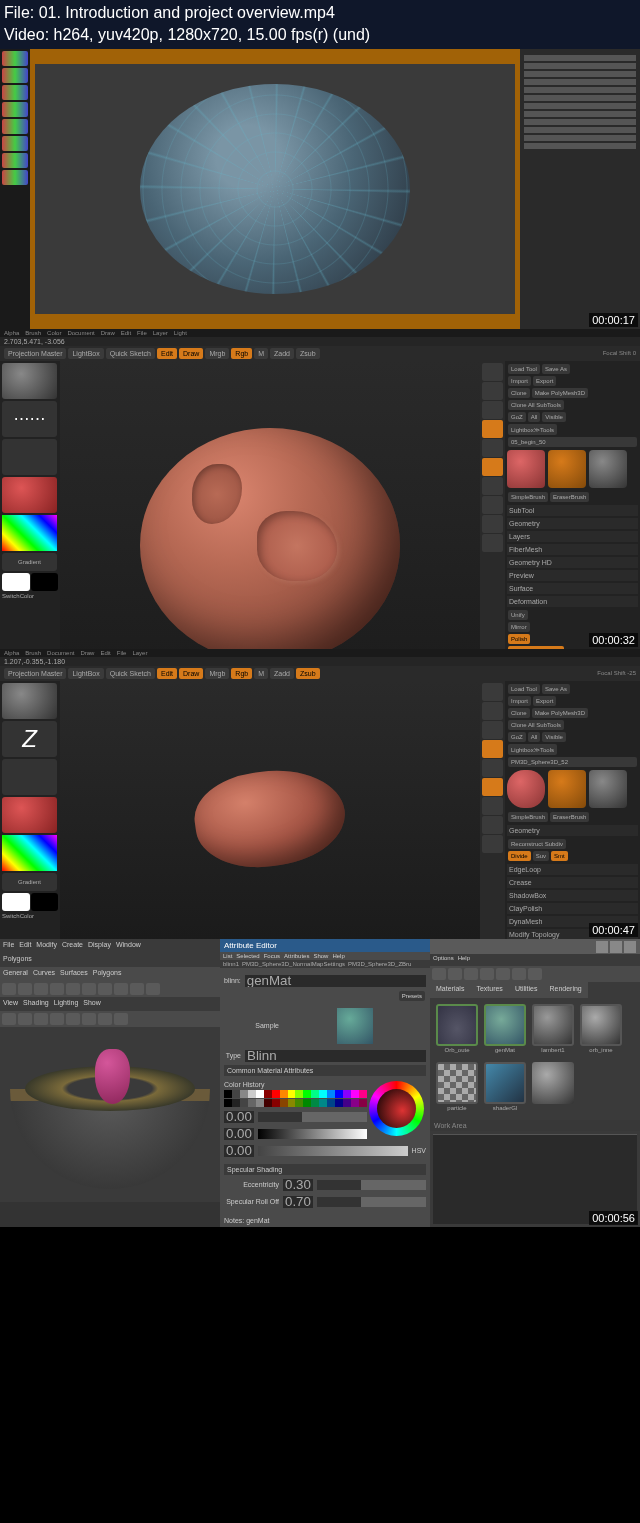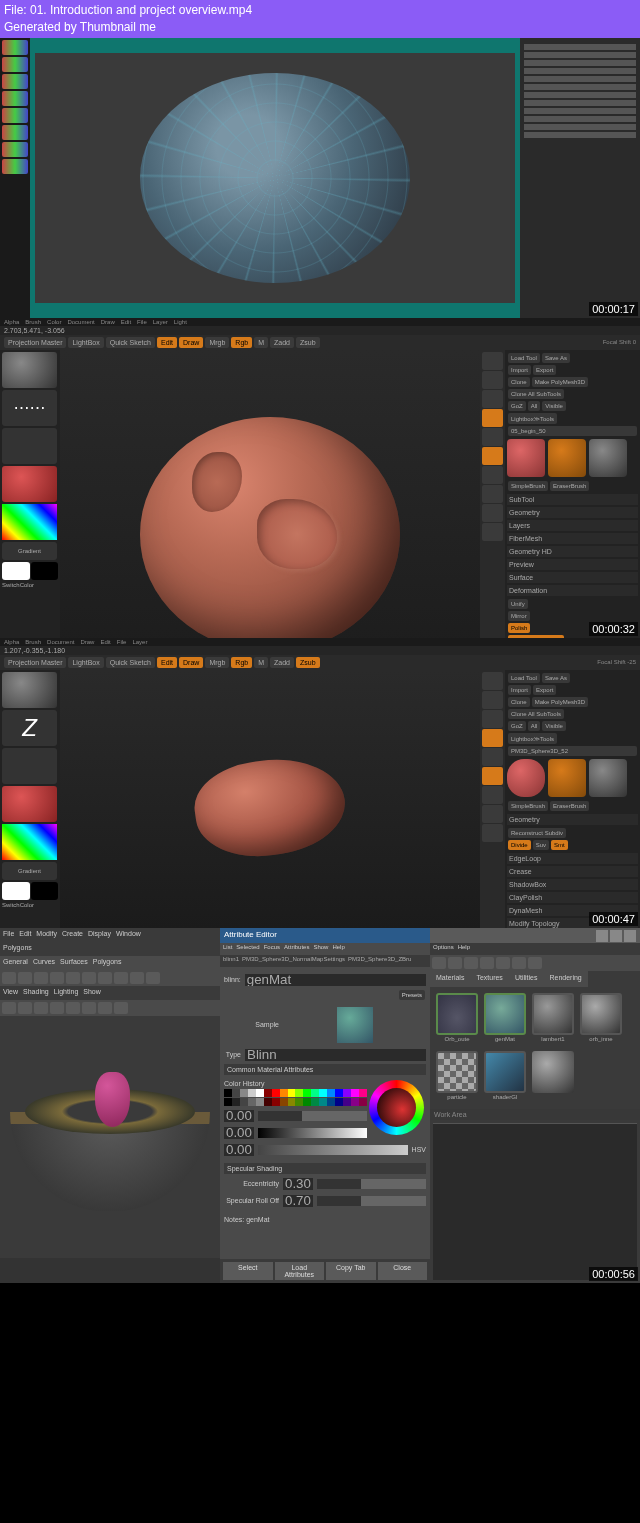--- a/index.html
+++ b/index.html
@@ -1,18 +1,18 @@
 <!DOCTYPE html>
 <html><head>
 <meta charset="utf-8">
 <style>
 *{margin:0;padding:0;box-sizing:border-box;font-family:Arial,sans-serif}
 body{background:#000;width:640px;color:#fff;font-size:9px}
-.header{background:#8b5cf6;padding:2px 4px;font-size:12px;line-height:1.4}
-.thumb{position:relative;background:#0f766e}
+.header{background:#0f172a;padding:2px 4px;font-size:16px;line-height:1.4}
+.thumb{position:relative;background:#a16207}
 .ts{position:absolute;bottom:2px;right:2px;background:rgba(0,0,0,0.7);color:#fff;padding:1px 3px;font-size:11px}
 .t1{height:280px;display:flex}
 .t1 .left{width:30px;background:#1a1a1a;display:flex;flex-direction:column;gap:2px;padding:2px}
 .t1 .left div{height:15px;background:linear-gradient(90deg,#c44,#4c4,#44c);border-radius:2px}
 .t1 .main{flex:1;background:#3a3a3a;display:flex;align-items:center;justify-content:center;margin:15px 5px}
 .t1 .right{width:120px;background:#2a2a2a;padding:4px}
 .t1 .right div{height:6px;background:#555;margin:2px 0}
 .sphere1{width:270px;height:210px;border-radius:50%;background:radial-gradient(circle at 40% 35%,#7a95a5 15%,#4a6575 50%,#2a3540 90%);position:relative}
 .sphere1::before{content:"";position:absolute;inset:0;border-radius:50%;background:repeating-conic-gradient(from 0deg,transparent 0deg,rgba(100,180,200,0.3) 1deg,transparent 2deg,transparent 15deg)}
 .sphere1::after{content:"";position:absolute;inset:0;border-radius:50%;background:repeating-radial-gradient(circle,transparent 0,transparent 17px,rgba(100,180,200,0.2) 18px,transparent 19px)}
@@ -42,21 +42,21 @@
 .rsec{background:#2a2a2a;padding:2px;margin:2px 0}
 .rtool{display:flex;gap:3px;margin:3px 0}
 .rtool div{width:38px;height:38px;border-radius:4px}
 
 .sculpt{width:260px;height:235px;border-radius:50%;background:radial-gradient(circle at 35% 28%,#d4806a 5%,#b86a55 30%,#8a4a3a 70%,#5a2a20 95%);position:relative;box-shadow:inset -20px -20px 40px rgba(0,0,0,0.4)}
 .sculpt::before{content:"";position:absolute;top:35%;left:45%;width:80px;height:70px;background:radial-gradient(circle,#c47560,#a55545);border-radius:40% 60% 50% 50%;box-shadow:inset 3px 3px 8px rgba(0,0,0,0.3),2px 2px 5px rgba(200,140,120,0.3)}
 .sculpt::after{content:"";position:absolute;top:15%;left:20%;width:50px;height:60px;background:radial-gradient(circle,#b86a55,#965040);border-radius:50% 40% 60% 40%;box-shadow:inset 2px 2px 6px rgba(0,0,0,0.3)}
 
 .blob{width:150px;height:95px;border-radius:45% 55% 50% 50%;background:radial-gradient(ellipse at 35% 30%,#d4806a,#a55545 50%,#703528);transform:rotate(-8deg);box-shadow:inset -10px -10px 25px rgba(0,0,0,0.4)}
 
-.t4{height:355px;background:#be185d;display:flex}
+.t4{height:288px;background:#be185d;display:flex}
 .maya{width:220px;background:#444;display:flex;flex-direction:column}
 .mmenu{height:14px;background:#3a3a3a;font-size:7px;color:#ccc;padding:2px 3px;display:flex;gap:5px}
 .mbar{height:16px;background:#4a4a4a;display:flex;gap:2px;padding:2px}
 .mbar div{width:14px;height:12px;background:#5a5a5a;border-radius:2px}
 .mview{flex:1;background:#3a3a3a;display:flex;align-items:center;justify-content:center;position:relative}
 .orb{width:200px;height:150px;position:relative}
 .orbshell{position:absolute;bottom:0;width:200px;height:100px;border-radius:0 0 100px 100px;background:radial-gradient(ellipse at 50% 0%,#5a5a5a,#2a2a2a);border-top:12px solid #6a5a3a}
 .orbshell::before{content:"";position:absolute;top:-35px;left:15px;right:15px;height:45px;border-radius:50%;background:radial-gradient(ellipse,#3a3a3a 35%,#7a6a3a 40%,#3a3a2a 70%)}
 .orbgem{position:absolute;top:10px;left:85px;width:35px;height:55px;background:radial-gradient(circle at 35% 25%,#d4569a,#8a2458);border-radius:40% 40% 50% 50%}
 .mbot{height:25px;background:#333}
@@ -93,21 +93,21 @@
 .hthm.sph2{background:radial-gradient(circle at 35% 30%,#aaa,#333);border-color:#555}
 .hthm.shd{background:linear-gradient(135deg,#48a,#234);border-color:#555}
 .hwork{flex:1;background:#2a2a2a;margin:3px;border-top:1px solid #555}
 .hwlbl{font-size:7px;color:#888;padding:2px 4px;background:#383838}
 </style>
 </head>
 <body>
 
 <div class="header">
 <div>File: 01. Introduction and project overview.mp4</div>
-<div>Generated by Thumbnail me</div>
+<div>Video: h264, yuv420p, 1280x720, 15.00 fps(r) (und)</div>
 </div>
 
 <div class="thumb t1">
 <div class="left">
       <div></div>
       <div></div>
       <div></div>
       <div></div>
       <div></div>
       <div></div>

